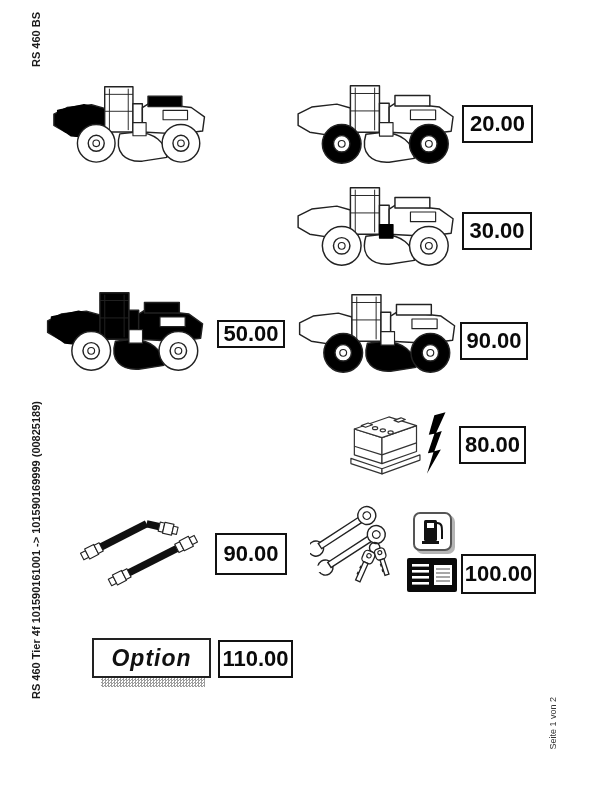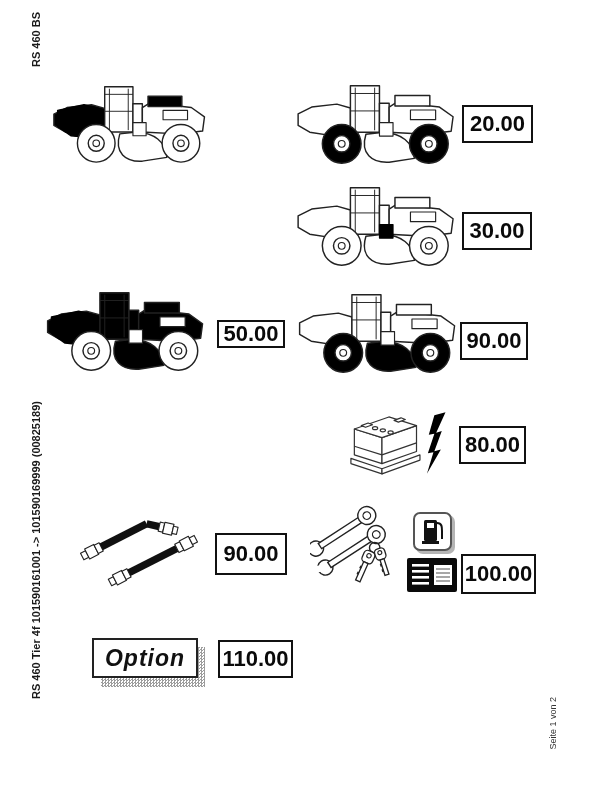--- a/index.html
+++ b/index.html
@@ -42,21 +42,21 @@
   }
   
   .data-plate{position:absolute;left:407px;top:558px;width:50px;height:34px;}
   
   .option-shadow{
     position:absolute;left:101px;top:647px;width:104px;height:40px;
     background-image:conic-gradient(#9c9c9c 25%,#fff 0 50%,#9c9c9c 0 75%,#fff 0);
     background-size:3px 3px;
   }
   .option-box{
-    position:absolute;left:92px;top:638px;width:106px;height:40px;
+    position:absolute;left:92px;top:638px;width:119px;height:40px;
     background:#fff;border:2px solid #222;box-sizing:border-box;
     display:flex;align-items:center;justify-content:center;
     font-size:23px;font-weight:bold;font-style:italic;letter-spacing:1px;color:#111;
   }
 </style>
 </head>
 <body>
 
 <div class="page">
 

